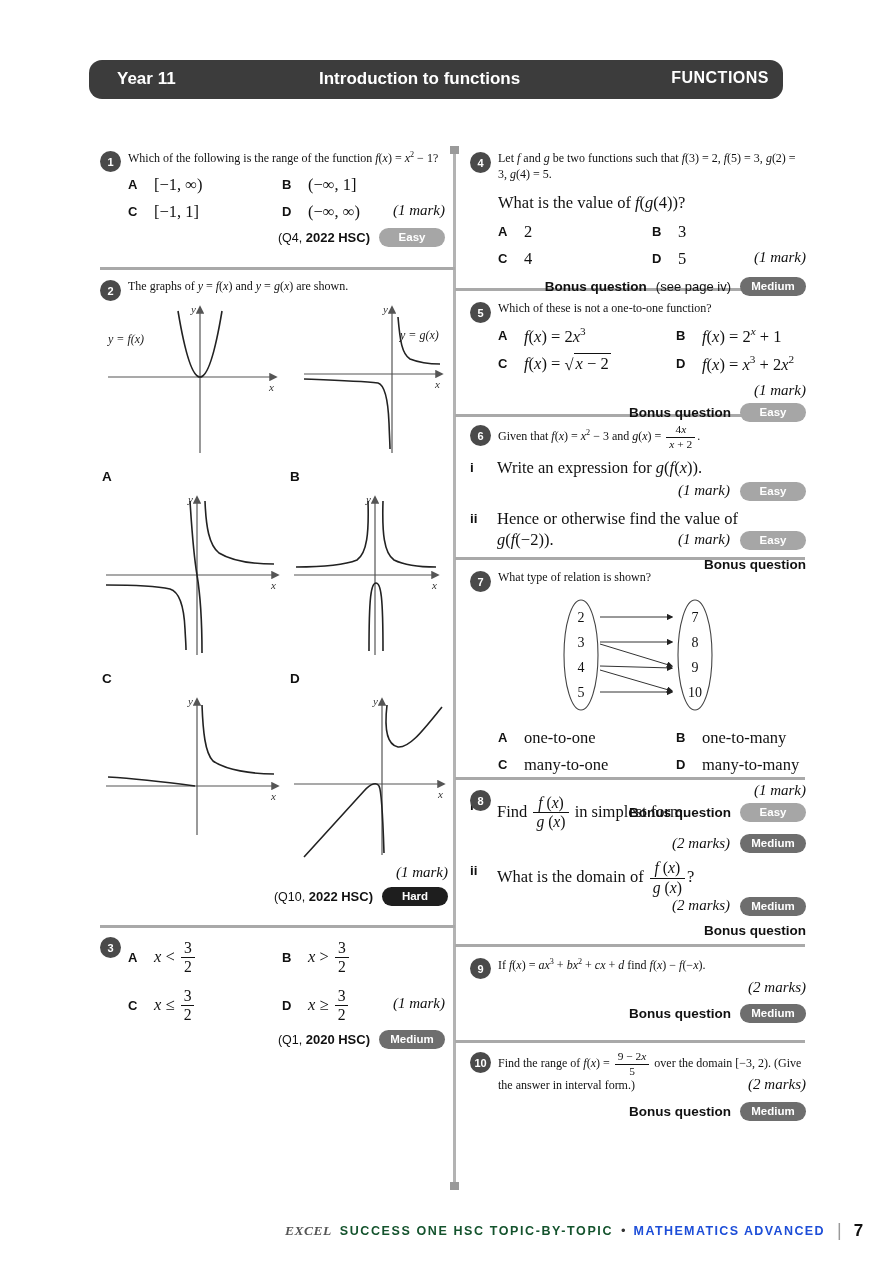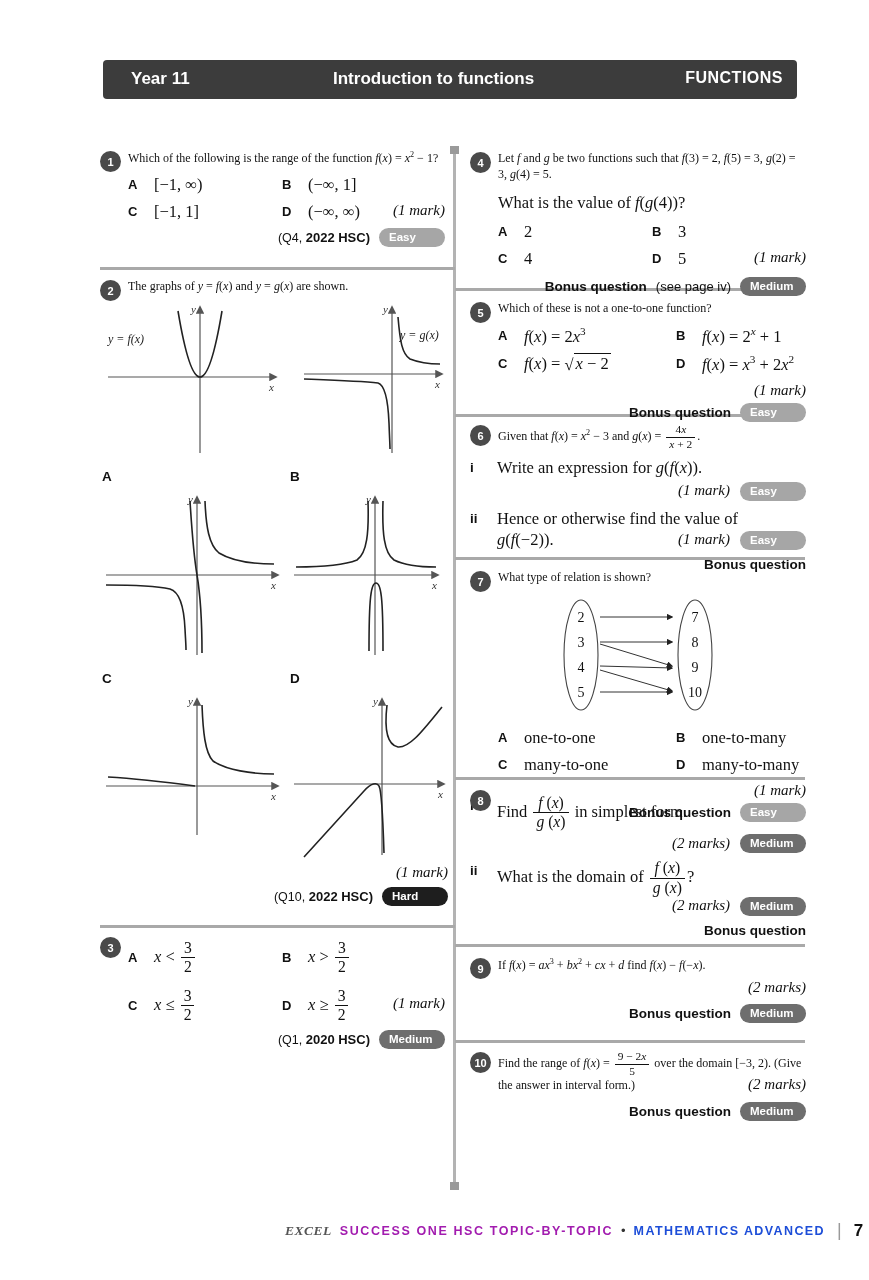--- a/index.html
+++ b/index.html
@@ -1,21 +1,21 @@
 <!DOCTYPE html>
 <html><head>
 <meta charset="utf-8">
 <style>
   html,body{margin:0;padding:0;background:#fff;}
   .page{position:relative;width:869px;height:1280px;background:#ffffff;
         font-family:"Liberation Serif",serif;color:#111;overflow:hidden;}
 
   
-  .hdr{position:absolute;left:103px;top:60px;width:694px;height:39px;background:#3c3c3c;
-       border-radius:4px;color:#fff;font-family:"Liberation Sans",sans-serif;font-weight:bold;}
+  .hdr{position:absolute;left:89px;top:60px;width:694px;height:39px;background:#3c3c3c;
+       border-radius:13px;color:#fff;font-family:"Liberation Sans",sans-serif;font-weight:bold;}
   .hdr-grade{position:absolute;left:28px;top:9px;font-size:17px;}
   .hdr-title{position:absolute;left:230px;top:9px;font-size:17px;}
   .hdr-topic{position:absolute;right:14px;top:9px;font-size:16px;letter-spacing:.5px;text-align:right;}
 
   
   .vrule{position:absolute;left:453px;top:150px;width:3px;height:1036px;background:#b3b3b3;}
   .vcap{position:absolute;left:450px;width:9px;height:8px;background:#9a9a9a;}
   .hdiv{position:absolute;height:3px;background:#a9a9a9;}
 
   
@@ -28,21 +28,21 @@
   .opts{display:grid;grid-template-columns:26px 128px 26px auto;row-gap:7px;align-items:center;
         margin:8px 0 6px 28px;position:relative;}
   .opts-wide{grid-template-columns:26px 152px 26px auto;}
   .opts-tall{row-gap:12px;margin-top:4px;}
   .ol{font:bold 13px "Liberation Sans",sans-serif;}
   .ovv{font-size:16.5px;}
   .marks{font-style:italic;font-size:15px;white-space:nowrap;}
   .marks-br{position:absolute;right:0;bottom:3px;}
   .marksrow{text-align:right;margin:4px 0 2px;}
 
-  .badge{display:inline-block;min-width:46px;border-radius:10px;color:#fff;
+  .badge{display:inline-block;min-width:46px;text-align:center;border-radius:10px;color:#fff;
          font:bold 11.5px "Liberation Sans",sans-serif;padding:3px 10px 4px;}
   .easy{background:#a6a6a6}.medium{background:#6e6e6e}.hard{background:#1e1e1e}
 
   .srcrow{display:flex;justify-content:flex-end;align-items:center;gap:9px;margin-top:6px;}
   .src{font-family:"Liberation Sans",sans-serif;font-size:12.5px;}
   .src b{font-size:13px;}
   .bonusrow{display:flex;justify-content:flex-end;align-items:center;gap:9px;margin-top:8px;
             font-family:"Liberation Sans",sans-serif;}
   .bonus{font-weight:bold;font-size:13.5px;}
   .bonus-note{font-size:13px;}
@@ -73,21 +73,21 @@
   svg text.lab{font-family:"Liberation Serif",serif;font-style:italic;font-size:12px;fill:#222;}
   svg text.axl{font-family:"Liberation Serif",serif;font-style:italic;font-size:11px;fill:#333;}
   svg text.mapnum{font-family:"Liberation Serif",serif;font-size:14px;fill:#111;text-anchor:middle;}
   svg .el{stroke:#444;stroke-width:1.1;fill:none;}
   svg .ar{stroke:#333;stroke-width:1;fill:none;}
 
   
   .footer{position:absolute;top:1220px;left:285px;display:flex;align-items:center;gap:8px;
           font-family:"Liberation Sans",sans-serif;}
   .f-brand{font-family:"Liberation Serif",serif;font-style:italic;font-weight:bold;font-size:13.5px;color:#555;letter-spacing:.5px;}
-  .f-series{font-weight:bold;font-size:12.5px;color:#a21caf;letter-spacing:1.6px;text-align:right;}
+  .f-series{font-weight:bold;font-size:12.5px;color:#14532d;letter-spacing:1.6px;text-align:right;}
   .f-bullet{color:#333;font-size:13px;}
   .f-subject{font-weight:bold;font-size:12.5px;color:#1d4ed8;letter-spacing:1.4px;}
   .f-divider{color:#9a9a9a;font-size:18px;font-weight:normal;padding:0 4px;}
   .f-page{font-weight:bold;font-size:17px;color:#101010;}
 </style>
 </head>
 <body>
 
 <div class="page">
 

